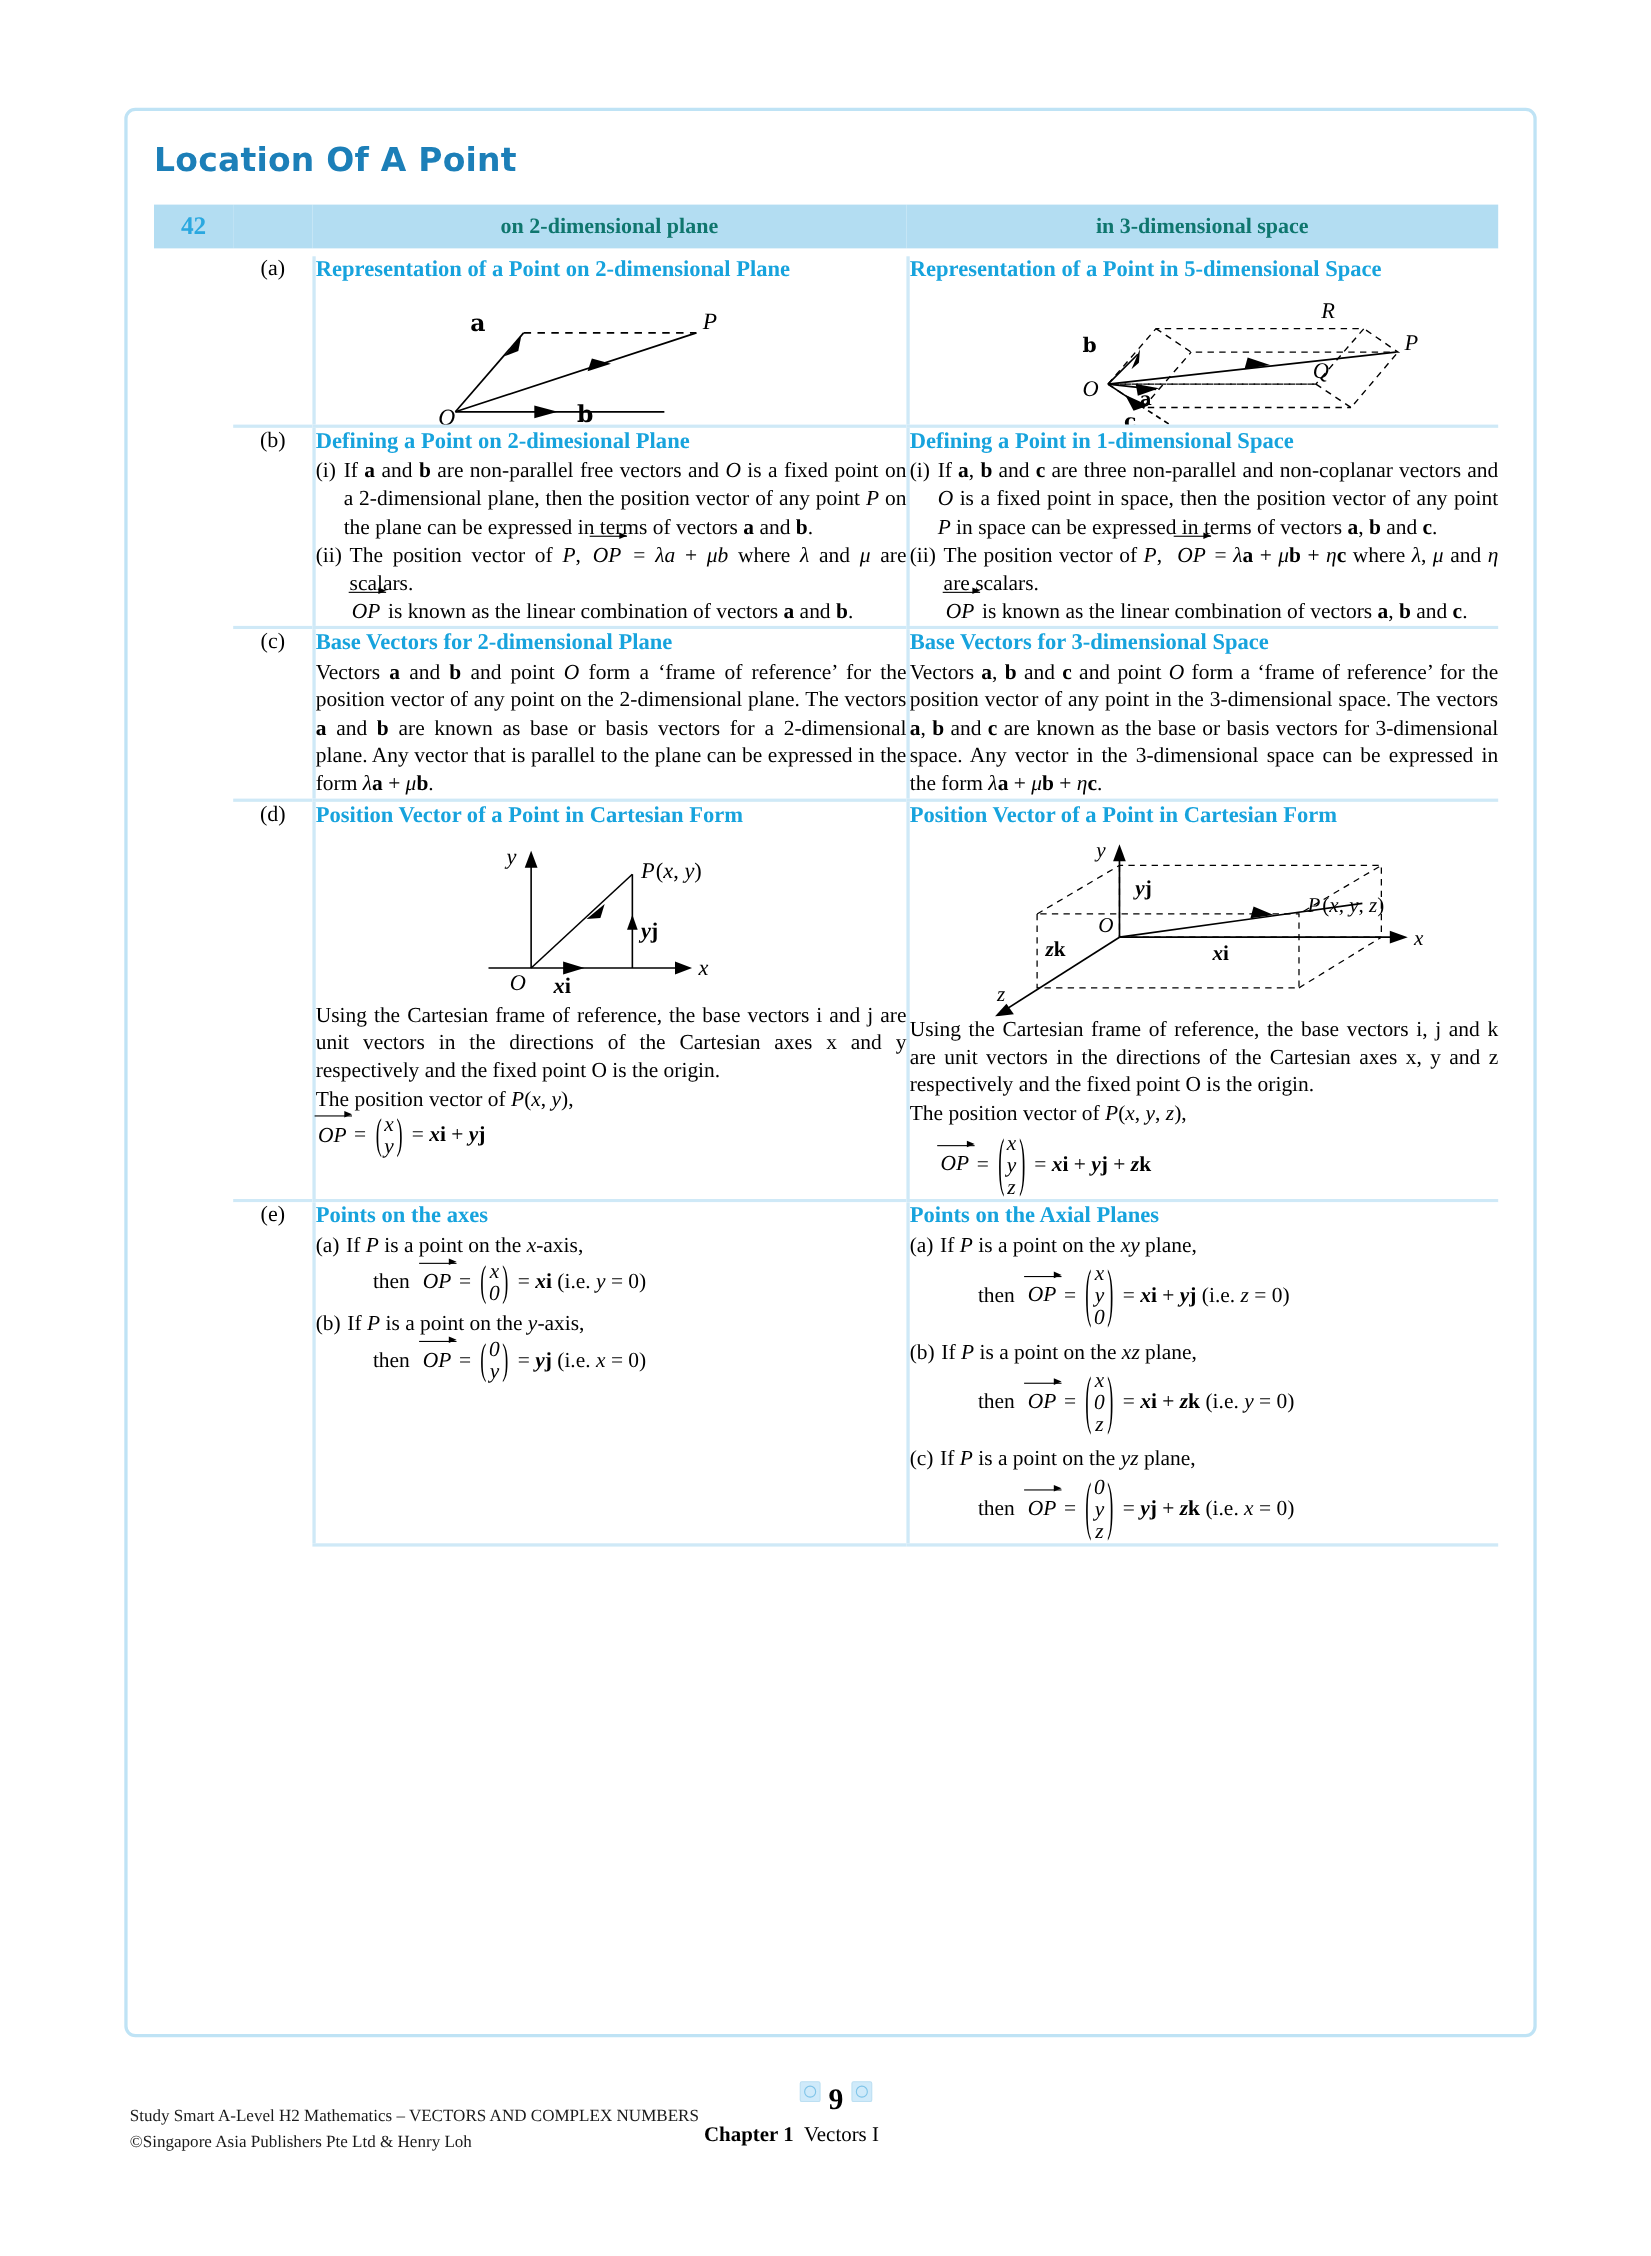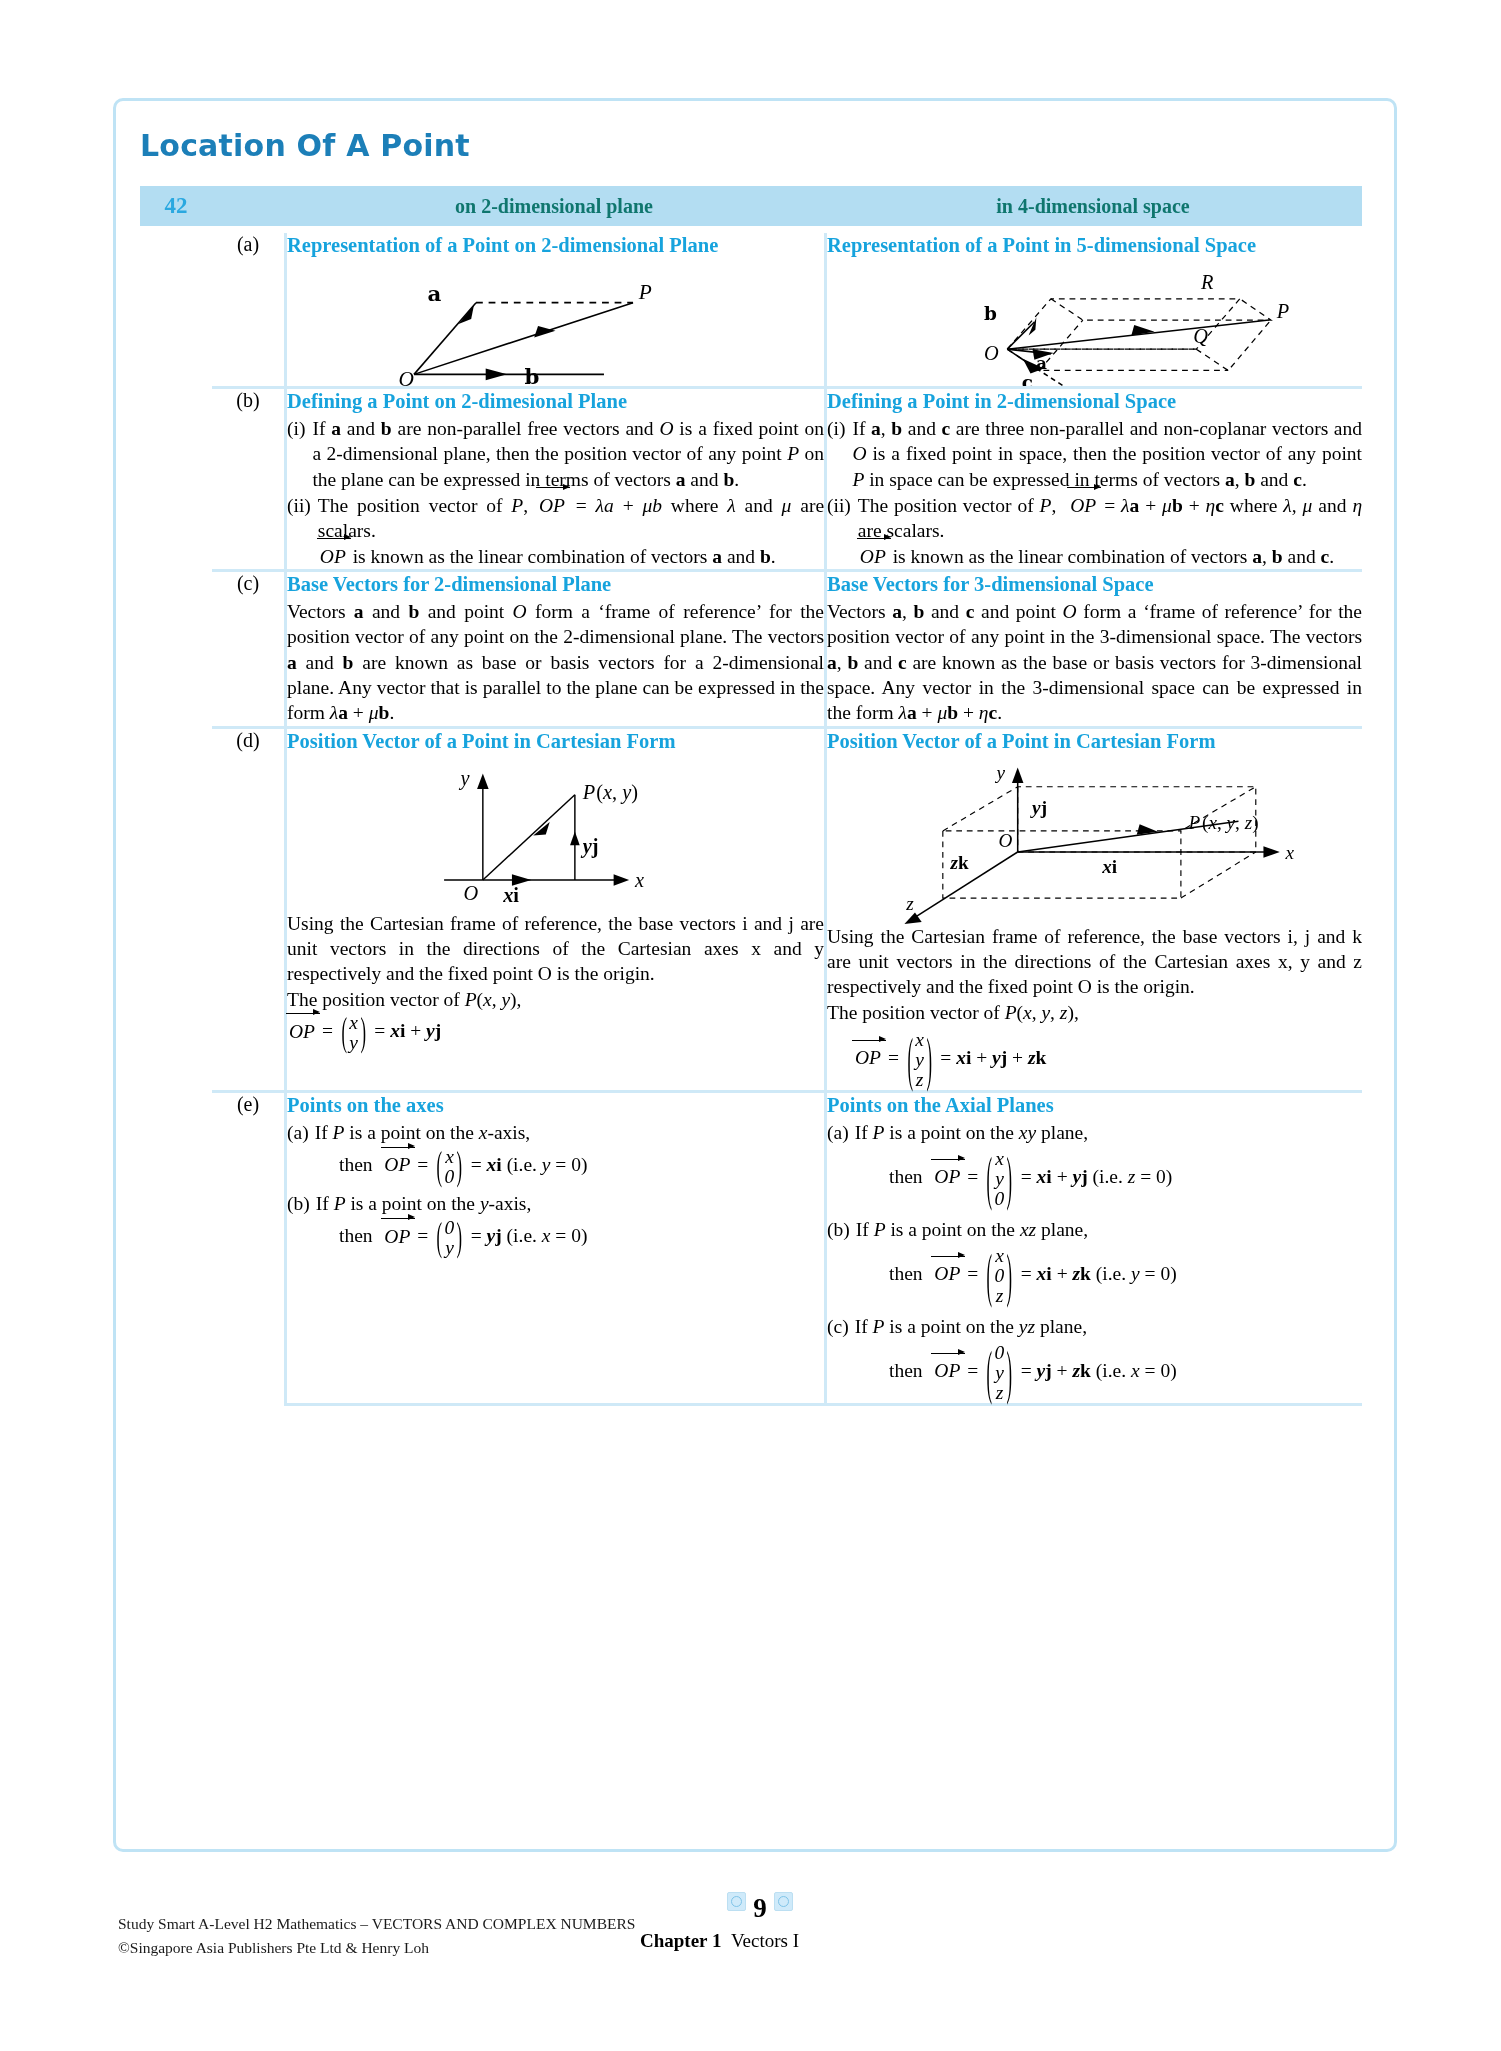--- a/index.html
+++ b/index.html
@@ -148,21 +148,21 @@
         <col class="c-lab">
         <col class="c-a">
         <col class="c-b">
     </colgroup>
 
     <tbody>
         <tr class="hdr">
       <td class="num42">42</td>
       <td class="sp"></td>
       <td class="hdr-txt">on 2-dimensional plane</td>
-      <td class="hdr-txt">in 4-dimensional space</td>
+      <td class="hdr-txt">in 3-dimensional space</td>
     </tr>
     <tr class="spacer">
           <td class="white"></td>
           <td class="white"></td>
           <td class="white"></td>
           <td class="white"></td>
         </tr>
 
     <tr>
       <td></td>
@@ -233,21 +233,21 @@
           <span class="mk">(i)</span>
           <span class="bd">If <b>a</b> and <b>b</b> are non-parallel free vectors and <i>O</i> is a fixed point on a 2-dimensional plane, then the position vector of any point <i>P</i> on the plane can be expressed in terms of vectors <b>a</b> and <b>b</b>.</span>
         </div>
         <div class="li">
           <span class="mk">(ii)</span>
           <span class="bd">The position vector of <i>P</i>, <span class="vec">OP</span> = <i>λa</i> + <i>μb</i> where <i>λ</i> and <i>μ</i> are scalars.<br>
             <span class="vec">OP</span> is known as the linear combination of vectors <b>a</b> and <b>b</b>.</span>
         </div>
       </td>
       <td class="cell">
-        <div class="h-blue nj">Defining a Point in 2-dimensional Space</div>
+        <div class="h-blue nj">Defining a Point in 1-dimensional Space</div>
         <div class="li">
           <span class="mk">(i)</span>
           <span class="bd">If <b>a</b>, <b>b</b> and <b>c</b> are three non-parallel and non-coplanar vectors and <i>O</i> is a fixed point in space, then the position vector of any point <i>P</i> in space can be expressed in terms of vectors <b>a</b>, <b>b</b> and <b>c</b>.</span>
         </div>
         <div class="li">
           <span class="mk">(ii)</span>
           <span class="bd">The position vector of <i>P</i>, &nbsp;<span class="vec">OP</span> = <i>λ</i><b>a</b> + <i>μ</i><b>b</b> + <i>η</i><b>c</b> where <i>λ</i>, <i>μ</i> and <i>η</i> are scalars.<br>
             <span class="vec">OP</span> is known as the linear combination of vectors <b>a</b>, <b>b</b> and <b>c</b>.</span>
         </div>
       </td>

